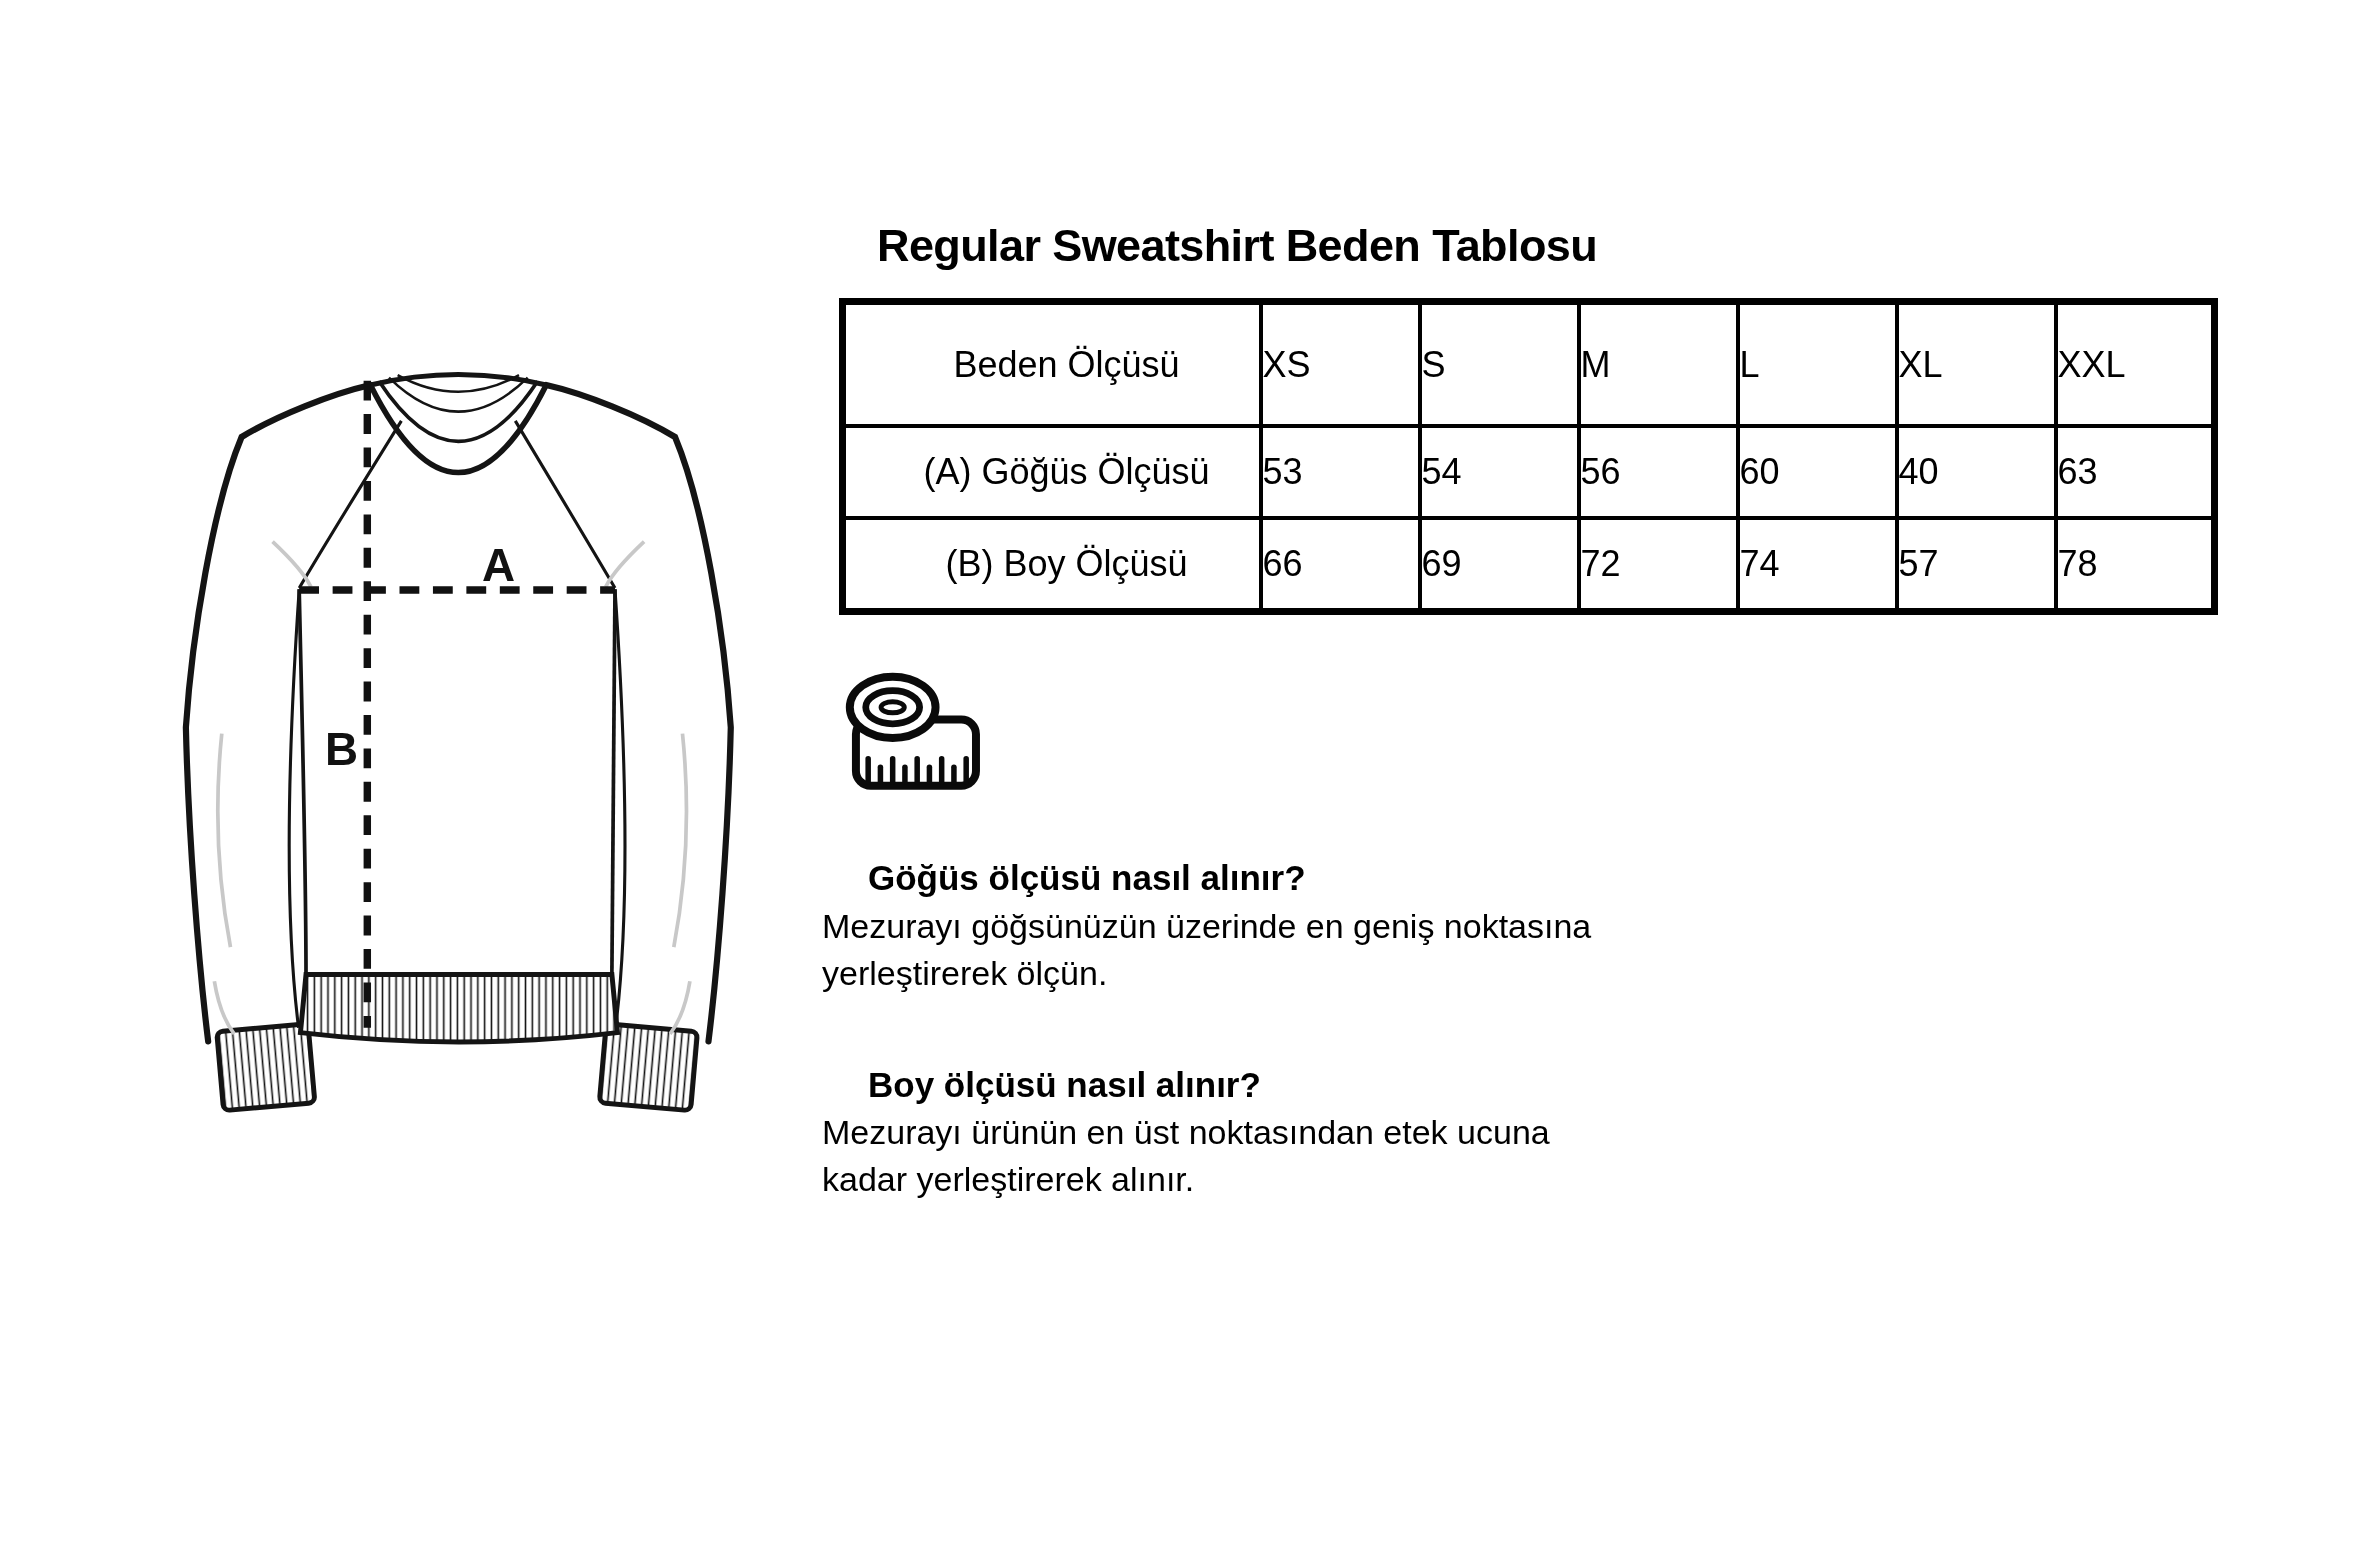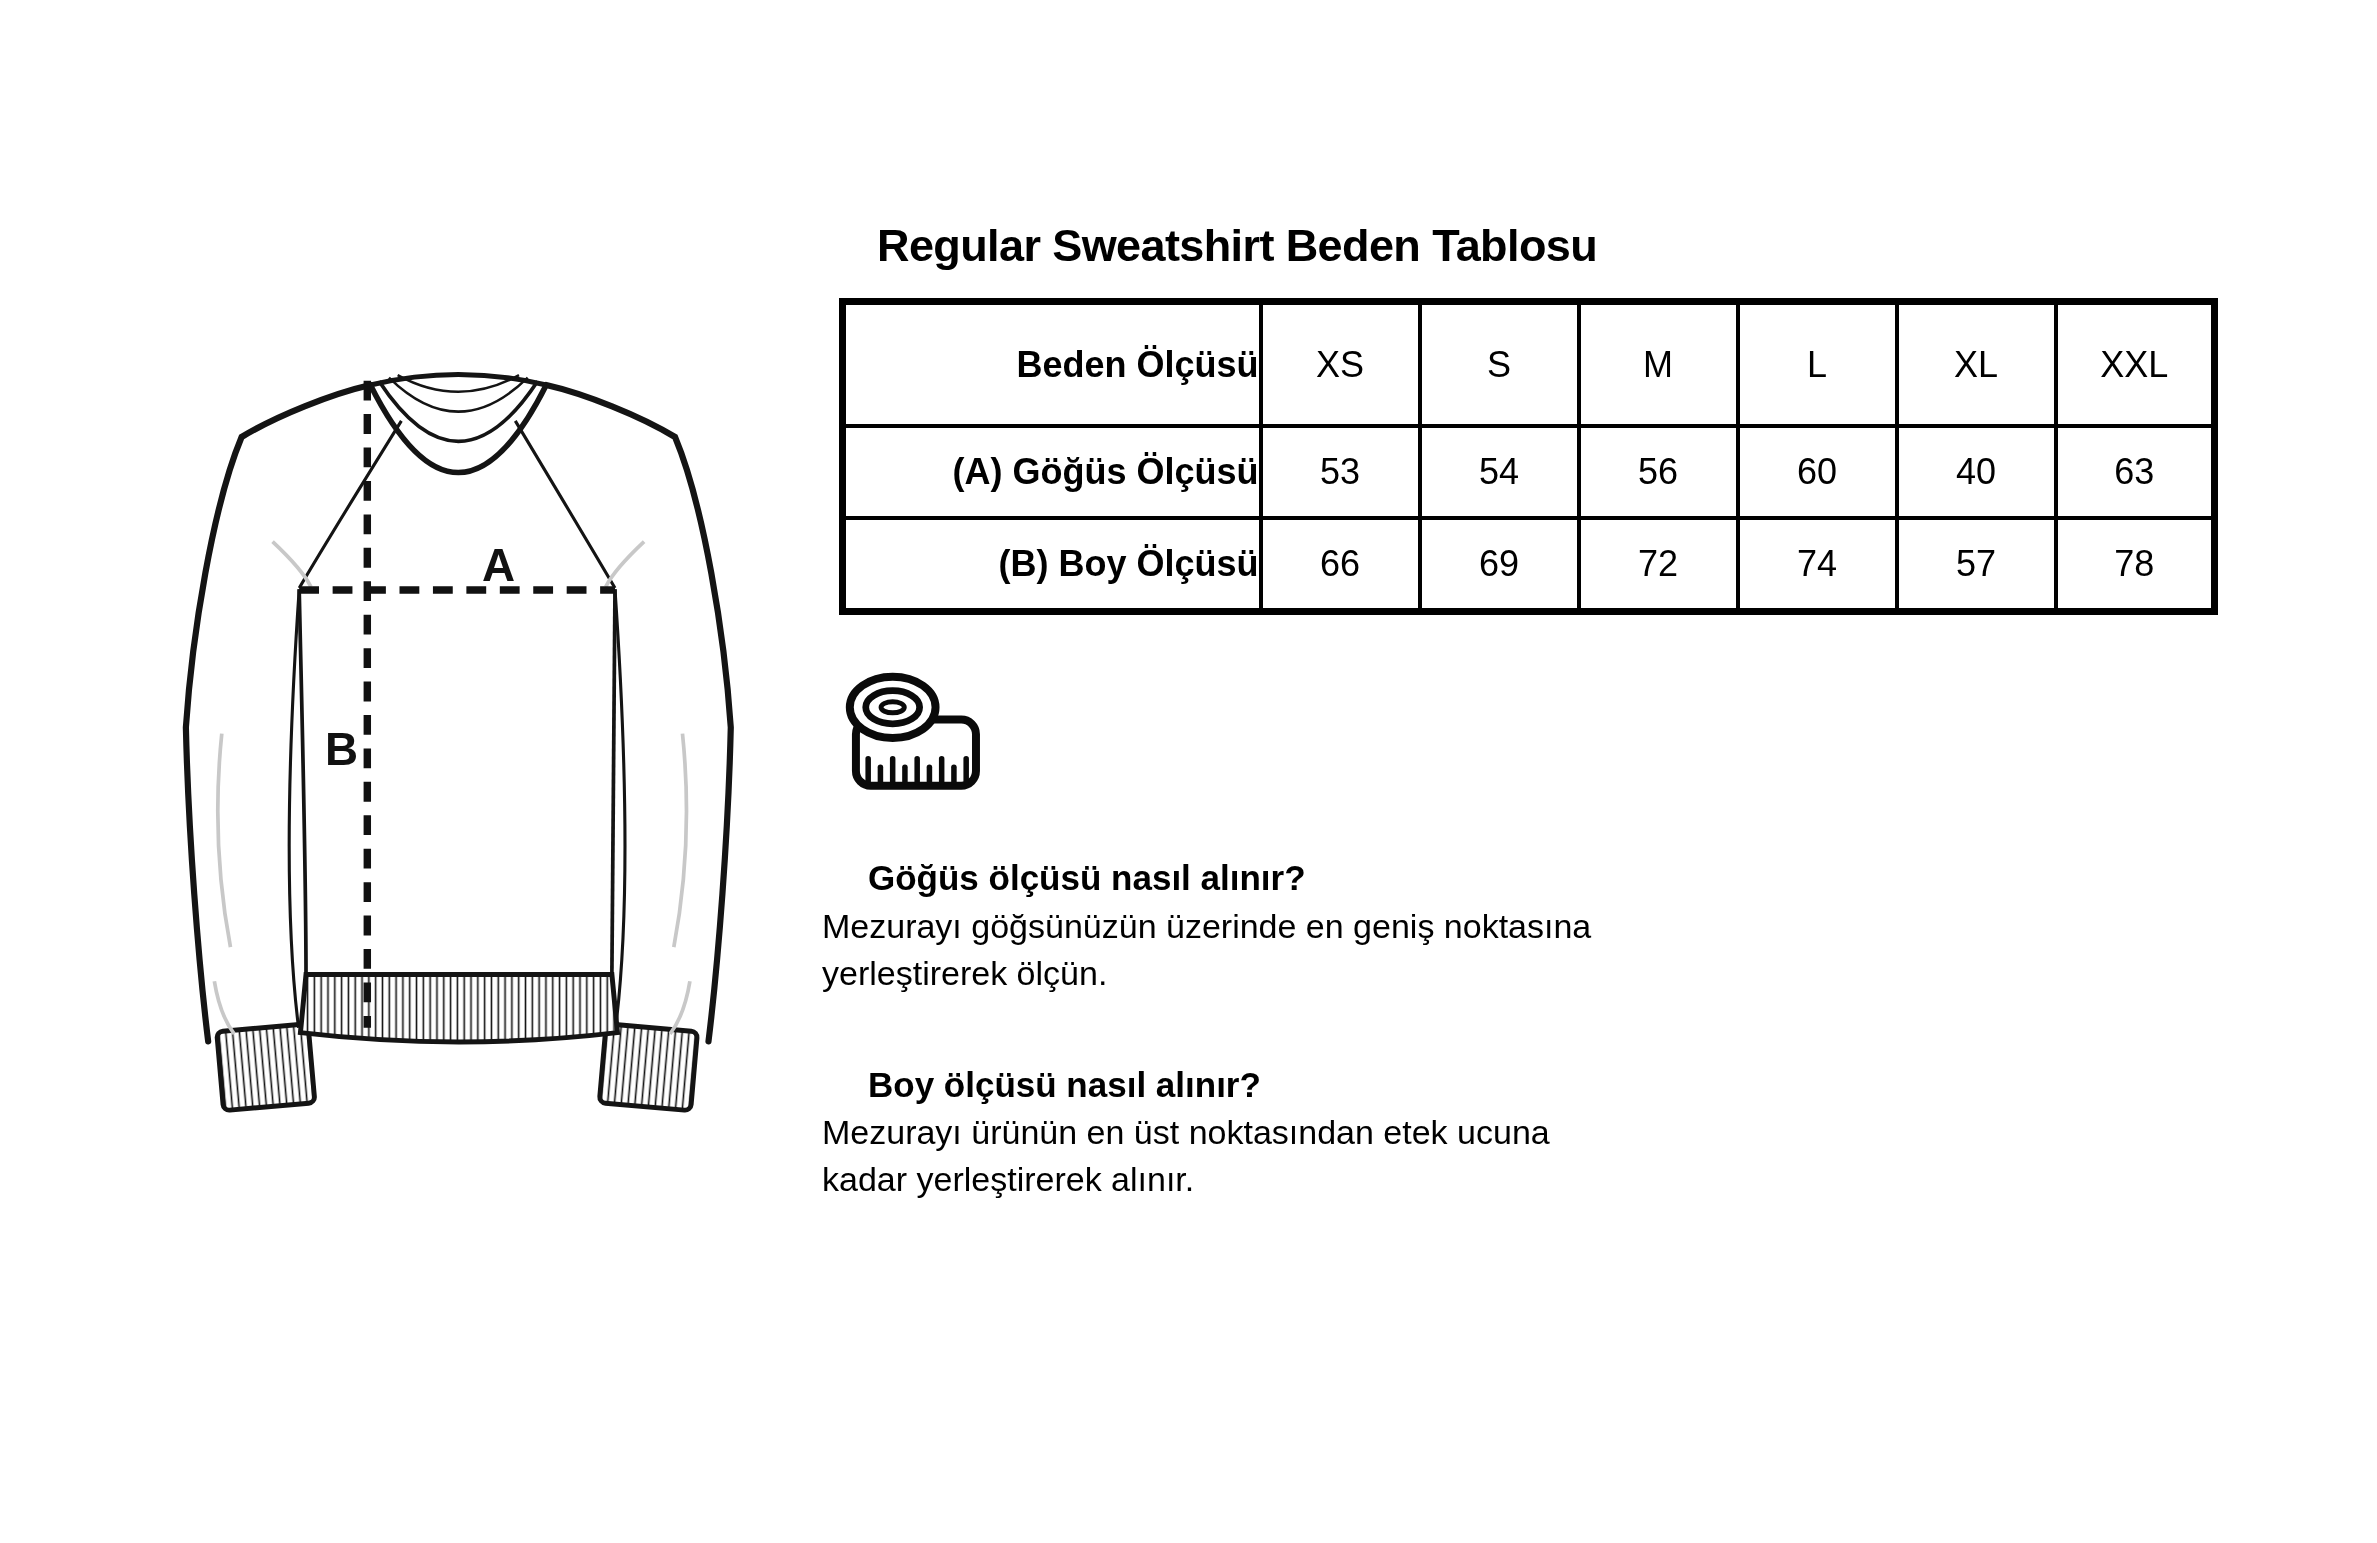--- a/index.html
+++ b/index.html
@@ -42,31 +42,31 @@
     top: 298px;
     width: 1374px;
     border-collapse: collapse;
     table-layout: fixed;
     background: #ffffff;
     border: 7.4px solid #000000;
   }
   table.size-table td {
     border: 4.3px solid #000000;
     font-size: 36px;
-    text-align: center;
+    text-align: left;
     vertical-align: middle;
     font-weight: 400;
     padding: 0;
   }
   table.size-table tr.r-head td { height: 119px; }
   table.size-table tr.r-data td { height: 88px; }
   table.size-table td.lbl {
-    text-align: right;
+    text-align: center;
     padding-left: 28.5px;
-    font-weight: 700;
+    font-weight: 400;
   }
   col.c-label { width: 418px; }
   col.c-size  { width: 159px; }
   
   .tape-icon {
     position: absolute;
     left: 840px;
     top: 671px;
     width: 147px;
     height: 124px;

